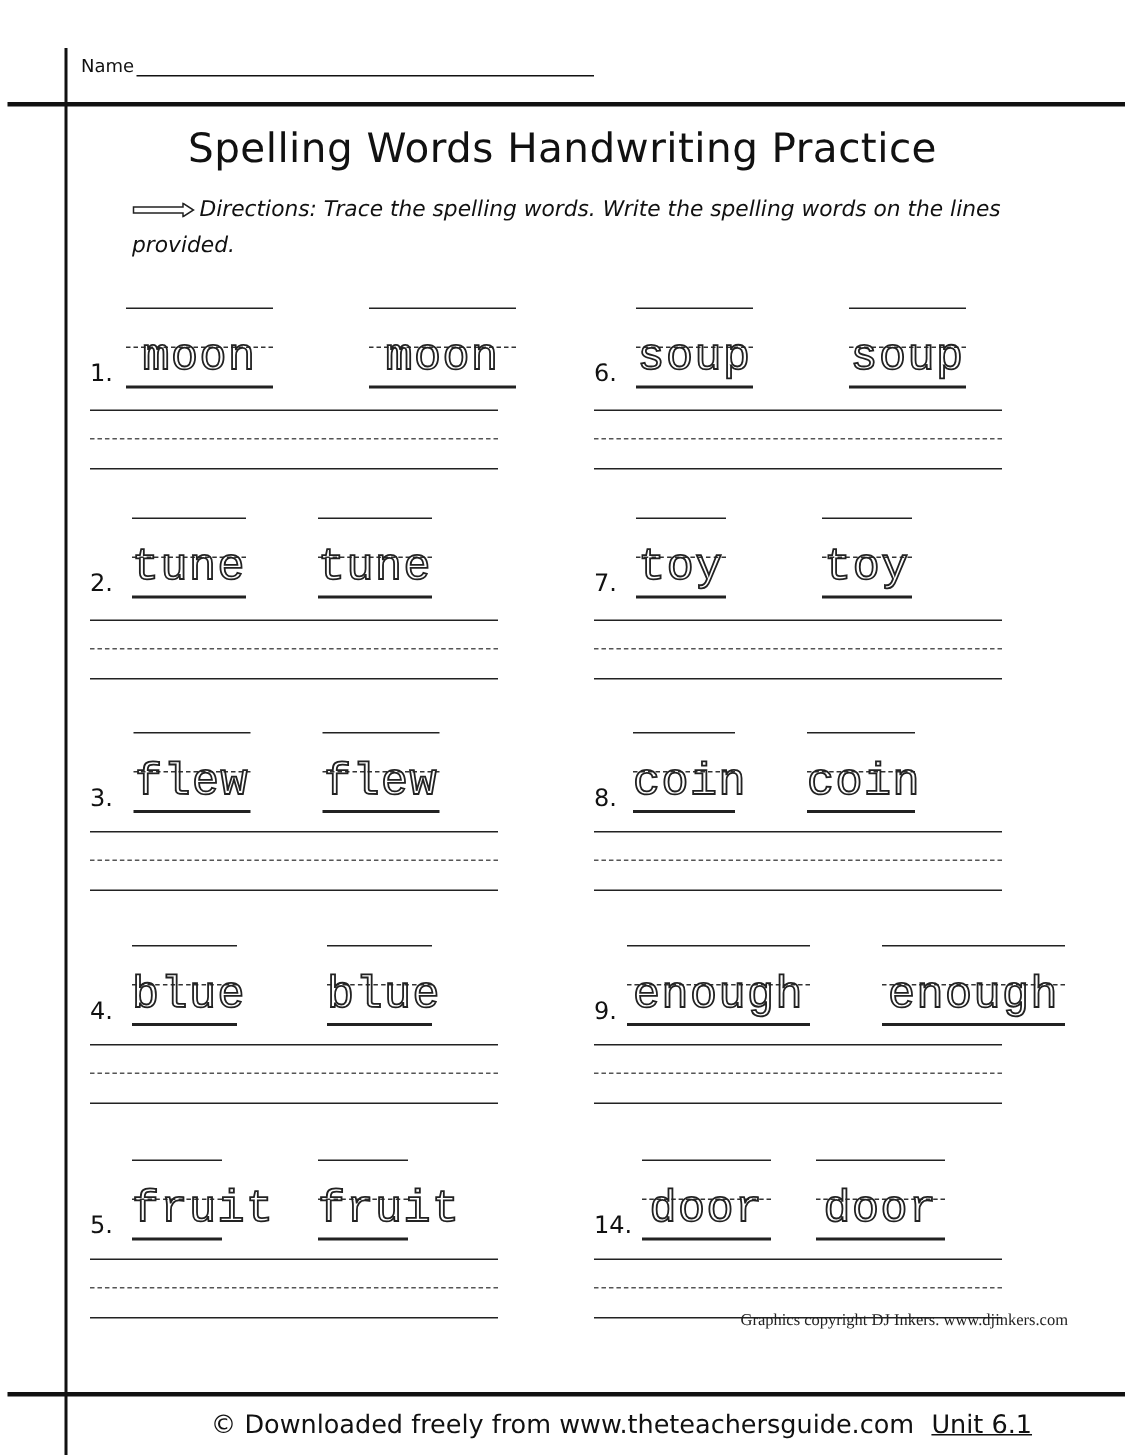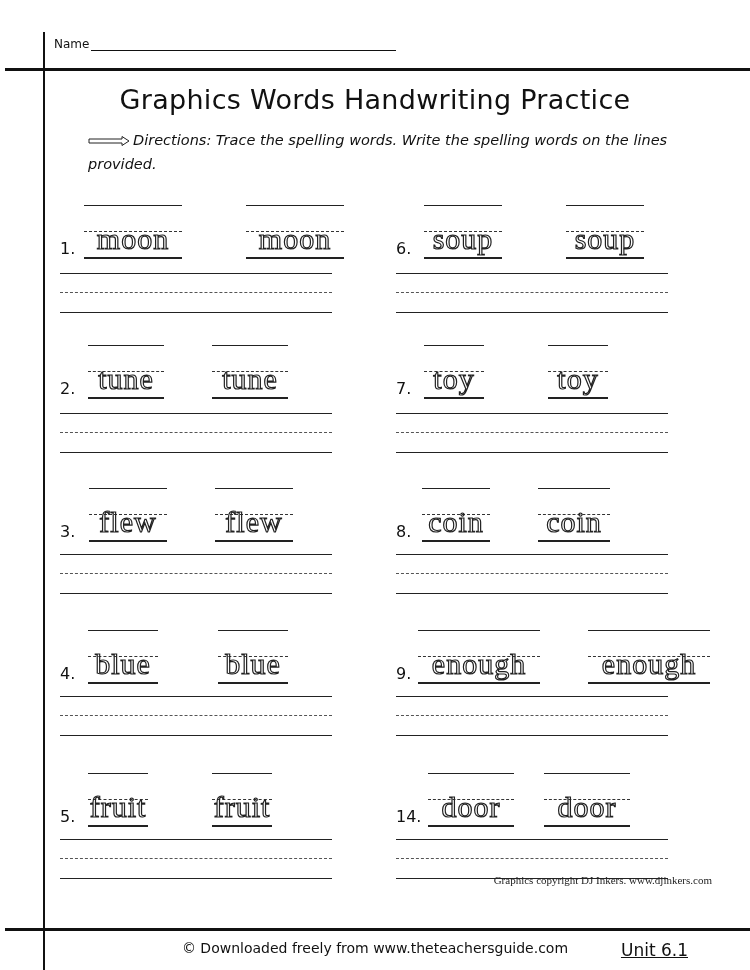--- a/index.html
+++ b/index.html
@@ -19,45 +19,45 @@
   .arrow svg { display: block; }
 
   .item { position: absolute; width: 280px; height: 120px; }
   .item .num { position: absolute; left: 0; top: 34px; font-size: 16px; }
   .trace { position: absolute; top: 0; height: 54px; }
   .trace .top-rule { position: absolute; left: 0; right: 0; top: 0; border-top: 1.5px solid #222; }
   .trace .mid-rule { position: absolute; left: 0; right: 0; top: 26px; border-top: 1.5px dashed #333; }
   .trace .base-rule { position: absolute; left: 0; right: 0; top: 52px; border-top: 2px solid #222; }
   .trace .word {
     position: absolute; left: 0; right: 0; top: 16px; text-align: center;
-    font-family: Liberation Serif, serif; font-size: 30px; line-height: 36px;
+    font-family: Liberation Mono, monospace; font-size: 30px; line-height: 36px;
     color: transparent; -webkit-text-stroke: 1.2px #222; letter-spacing: 1px;
   }
   .write { position: absolute; left: 0; width: 272px; }
   .write .solid1 { position: absolute; left: 0; right: 0; top: 0; border-top: 1.5px solid #222; }
   .write .dash { position: absolute; left: 0; right: 0; top: 19px; border-top: 1.2px dashed #555; }
   .write .solid2 { position: absolute; left: 0; right: 0; top: 39px; border-top: 1.5px solid #222; }
 
   .credit { position: absolute; right: 38px; top: 874px; font-family: "Liberation Serif", serif; font-size: 11px; color: #222; }
-  .footer-left { position: absolute; left: 0; width: 750px; top: 940px; text-align: center; font-size: 14px; }
+  .footer-left { position: absolute; left: 0; width: 750px; top: 940px; text-align: center; font-size: 17px; }
   .footer-right { position: absolute; right: 62px; top: 940px; font-size: 17px; text-decoration: underline; }
 </style>
 </head>
 <body>
 
 <div class="vline"></div>
 <div class="hline-top"></div>
 <div class="hline-bottom"></div>
 
 <div class="name-row">
   <span>Name</span>
   <span class="name-line"></span>
 </div>
 
-<div class="title">Graphics Words Handwriting Practice</div>
+<div class="title">Spelling Words Handwriting Practice</div>
 
 <div class="directions">
   <span class="arrow">
     <svg width="42" height="10" viewBox="0 0 42 10">
         <path d="M1 3 H34 V0.5 L41 5 L34 9.5 V7 H1 Z" fill="none" stroke="#222" stroke-width="1"></path>
       </svg>
   </span><span>Directions: Trace the spelling words.   Write the spelling words on the lines provided.</span>
 </div>
 
 <div class="item" style="left:60px; top:205px;">

